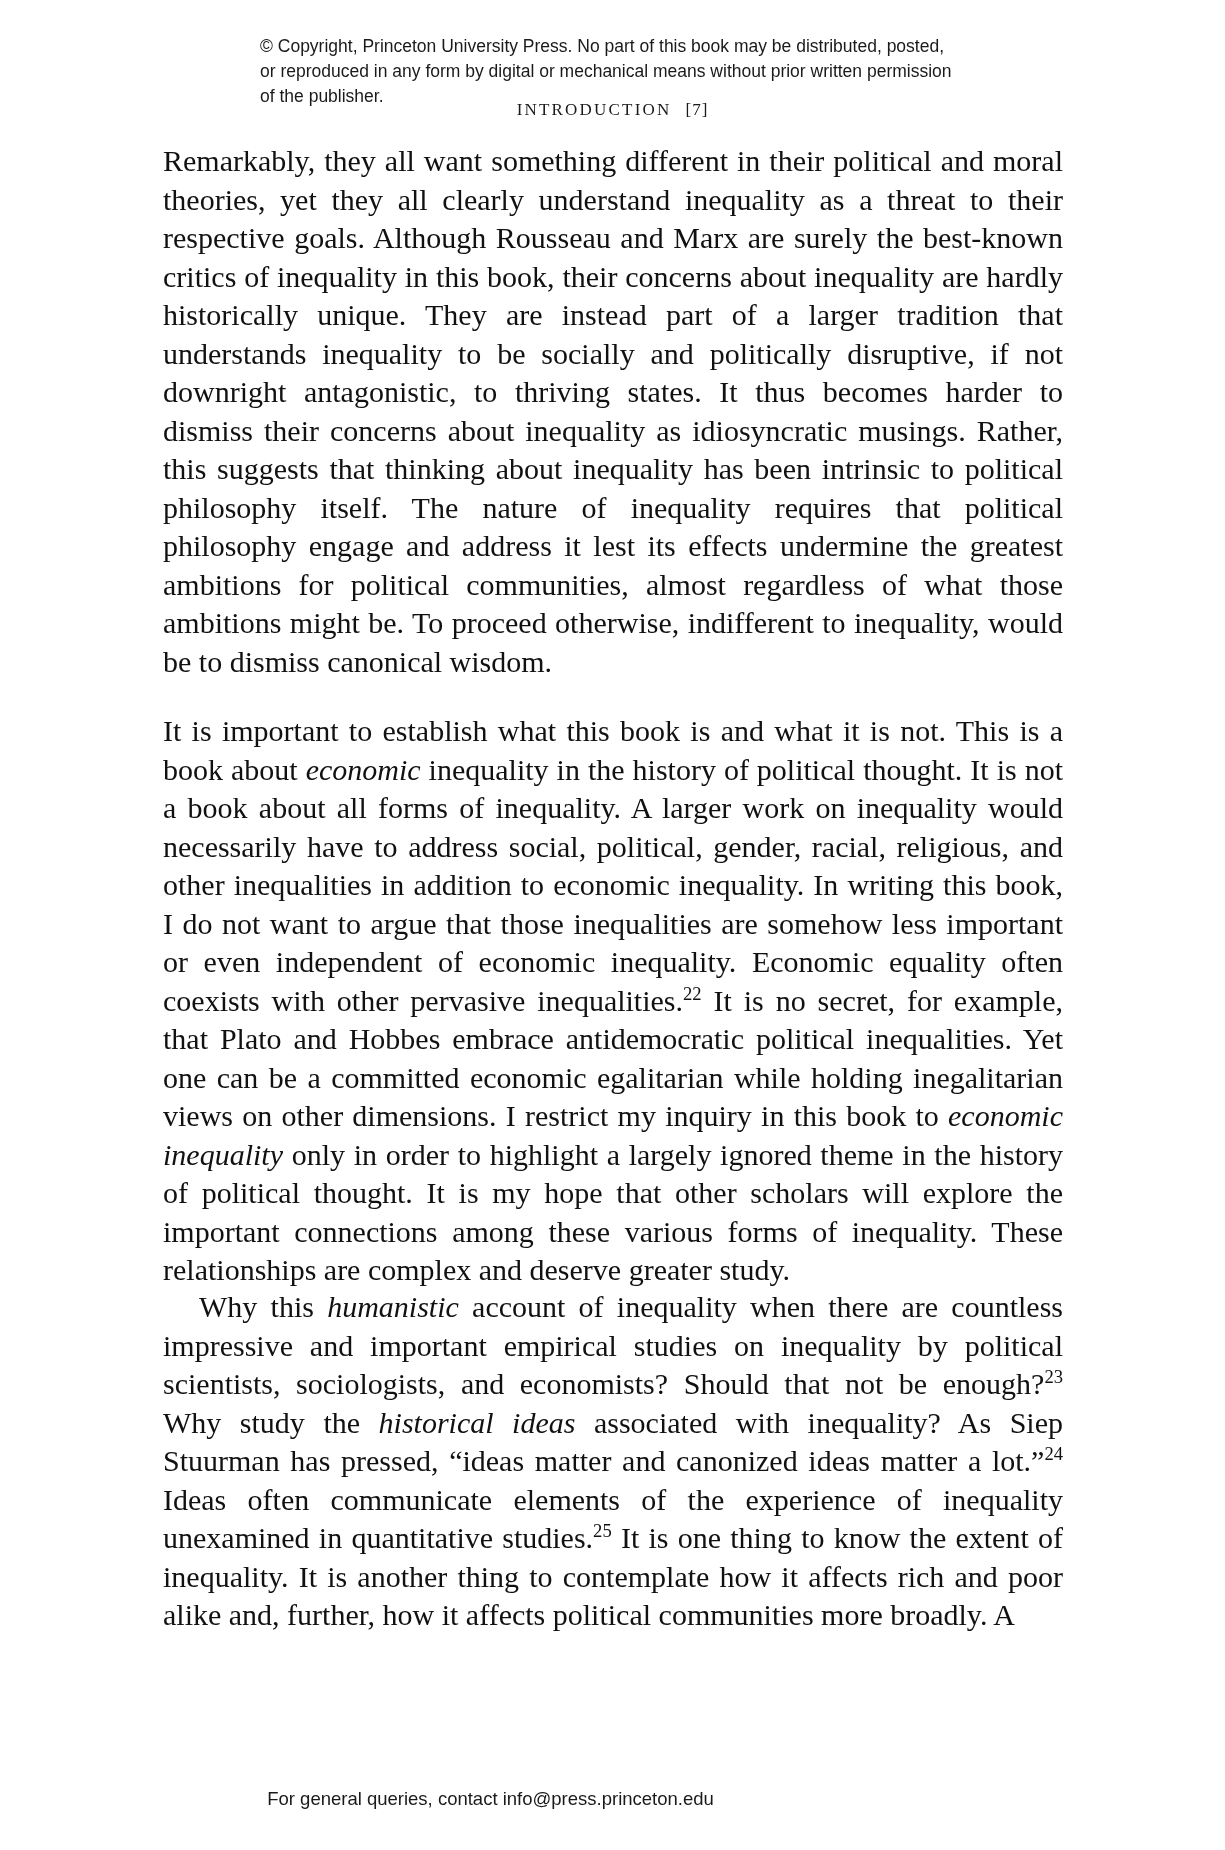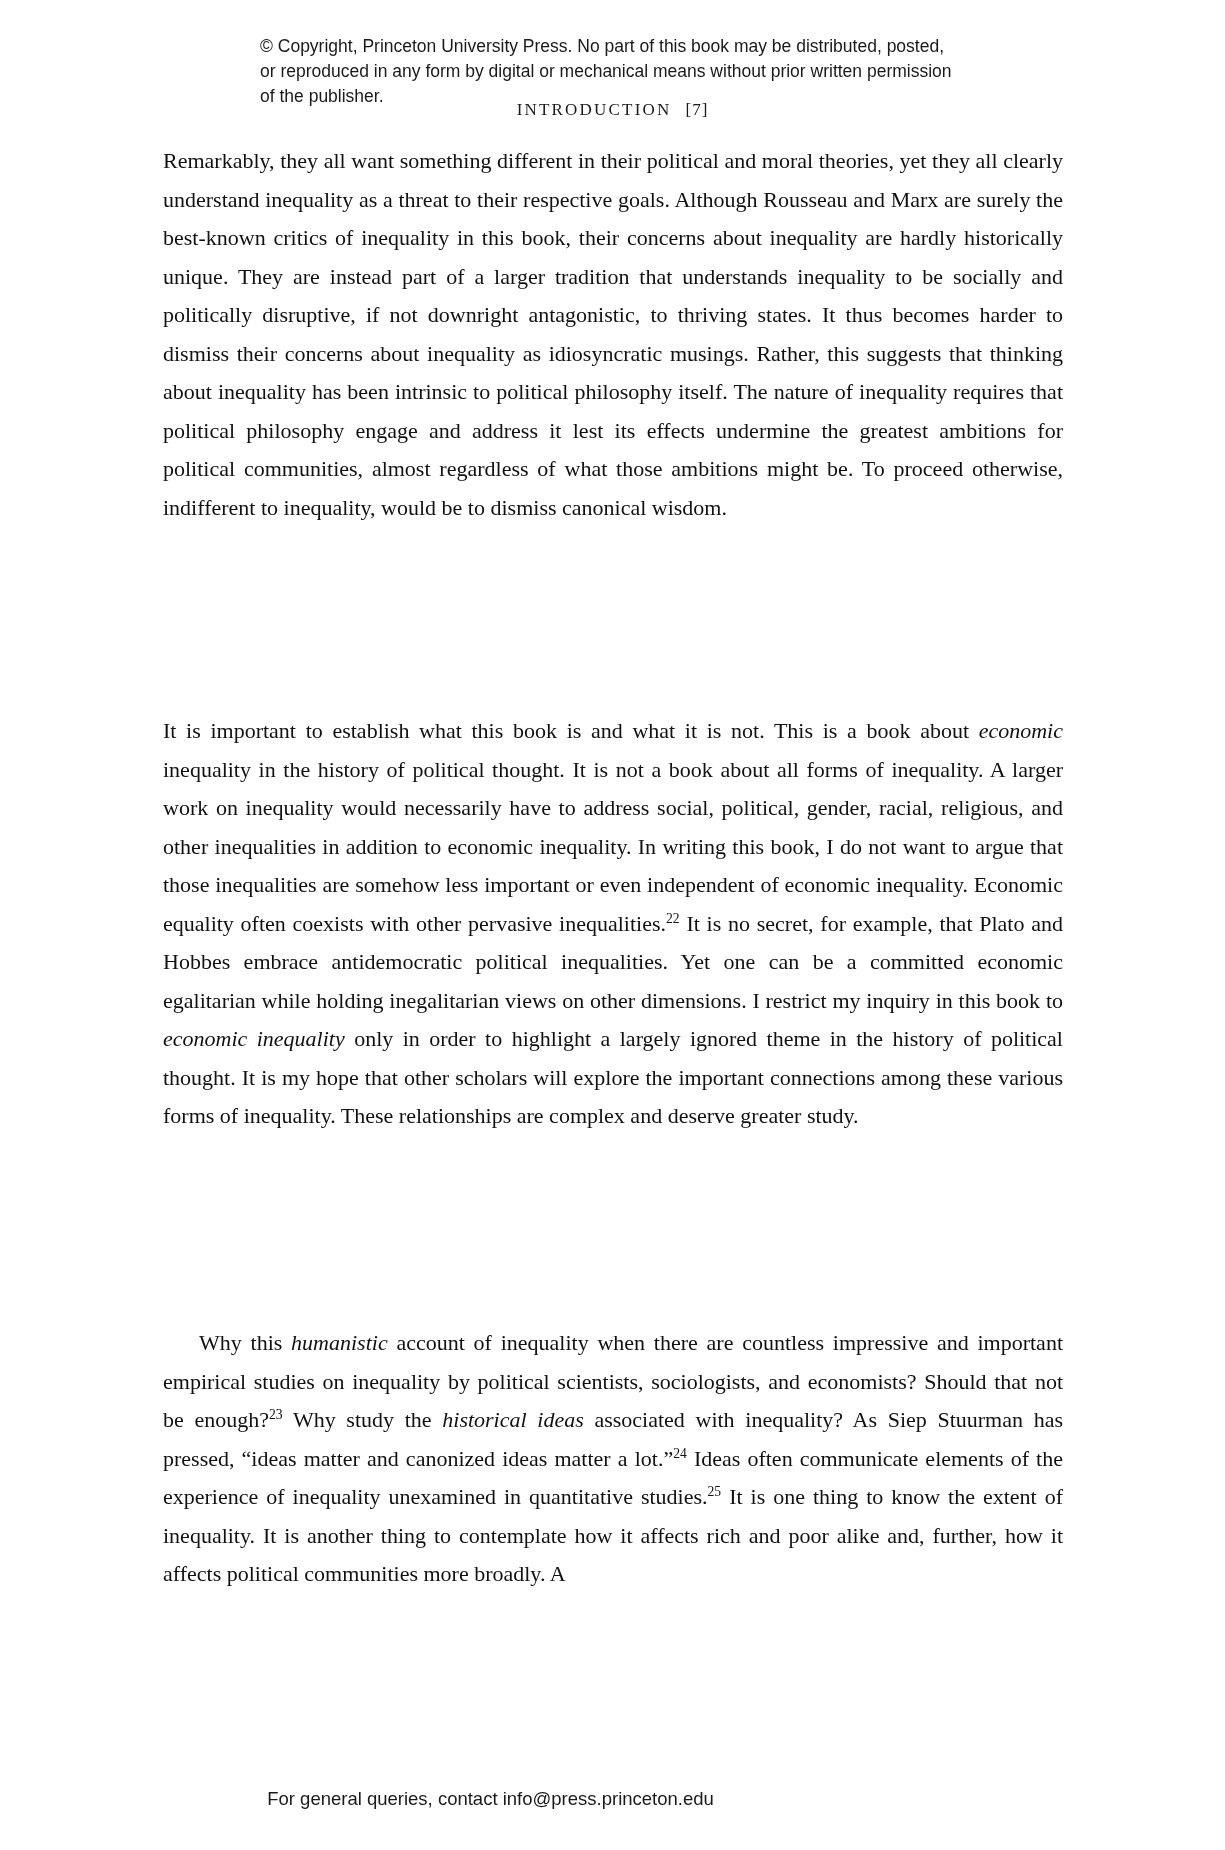--- a/index.html
+++ b/index.html
@@ -48,32 +48,32 @@
   }
   .running-head .folio {
     letter-spacing: 1px;
     margin-left: 14px;
   }
 
   .text-block {
     position: absolute;
     left: 163px;
     width: 900px;
-    font-size: 22px;
+    font-size: 30px;
     line-height: 38.5px;
     text-align: justify;
     text-justify: inter-word;
     color: #111111;
     -webkit-hyphens: none;
     hyphens: none;
   }
 
   #para1 { top: 142px; }
   #para2 { top: 712px; }
-  #para3 { top: 1324px; }
+  #para3 { top: 1288px; }
 
   .text-block p {
     margin: 0;
   }
   .indent {
     text-indent: 36px;
   }
 
   i, .ital { font-style: italic; }
 

